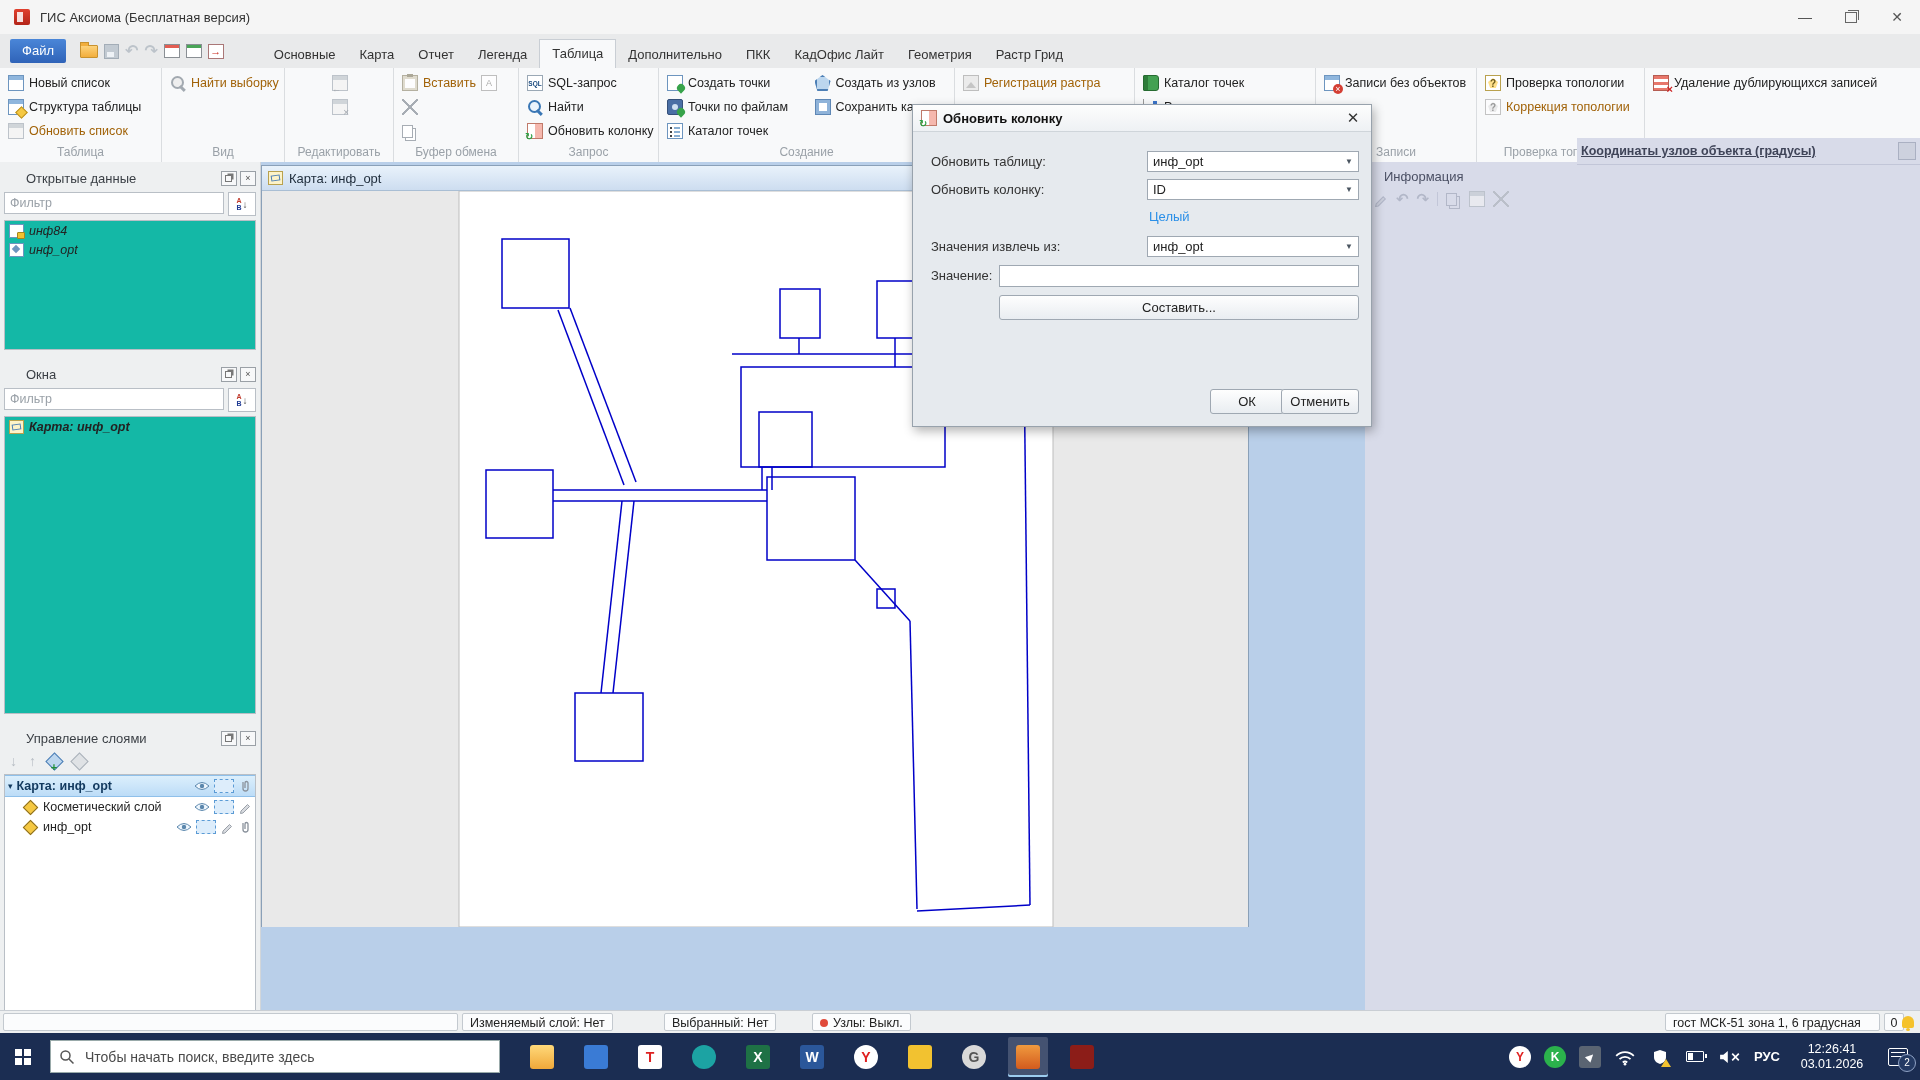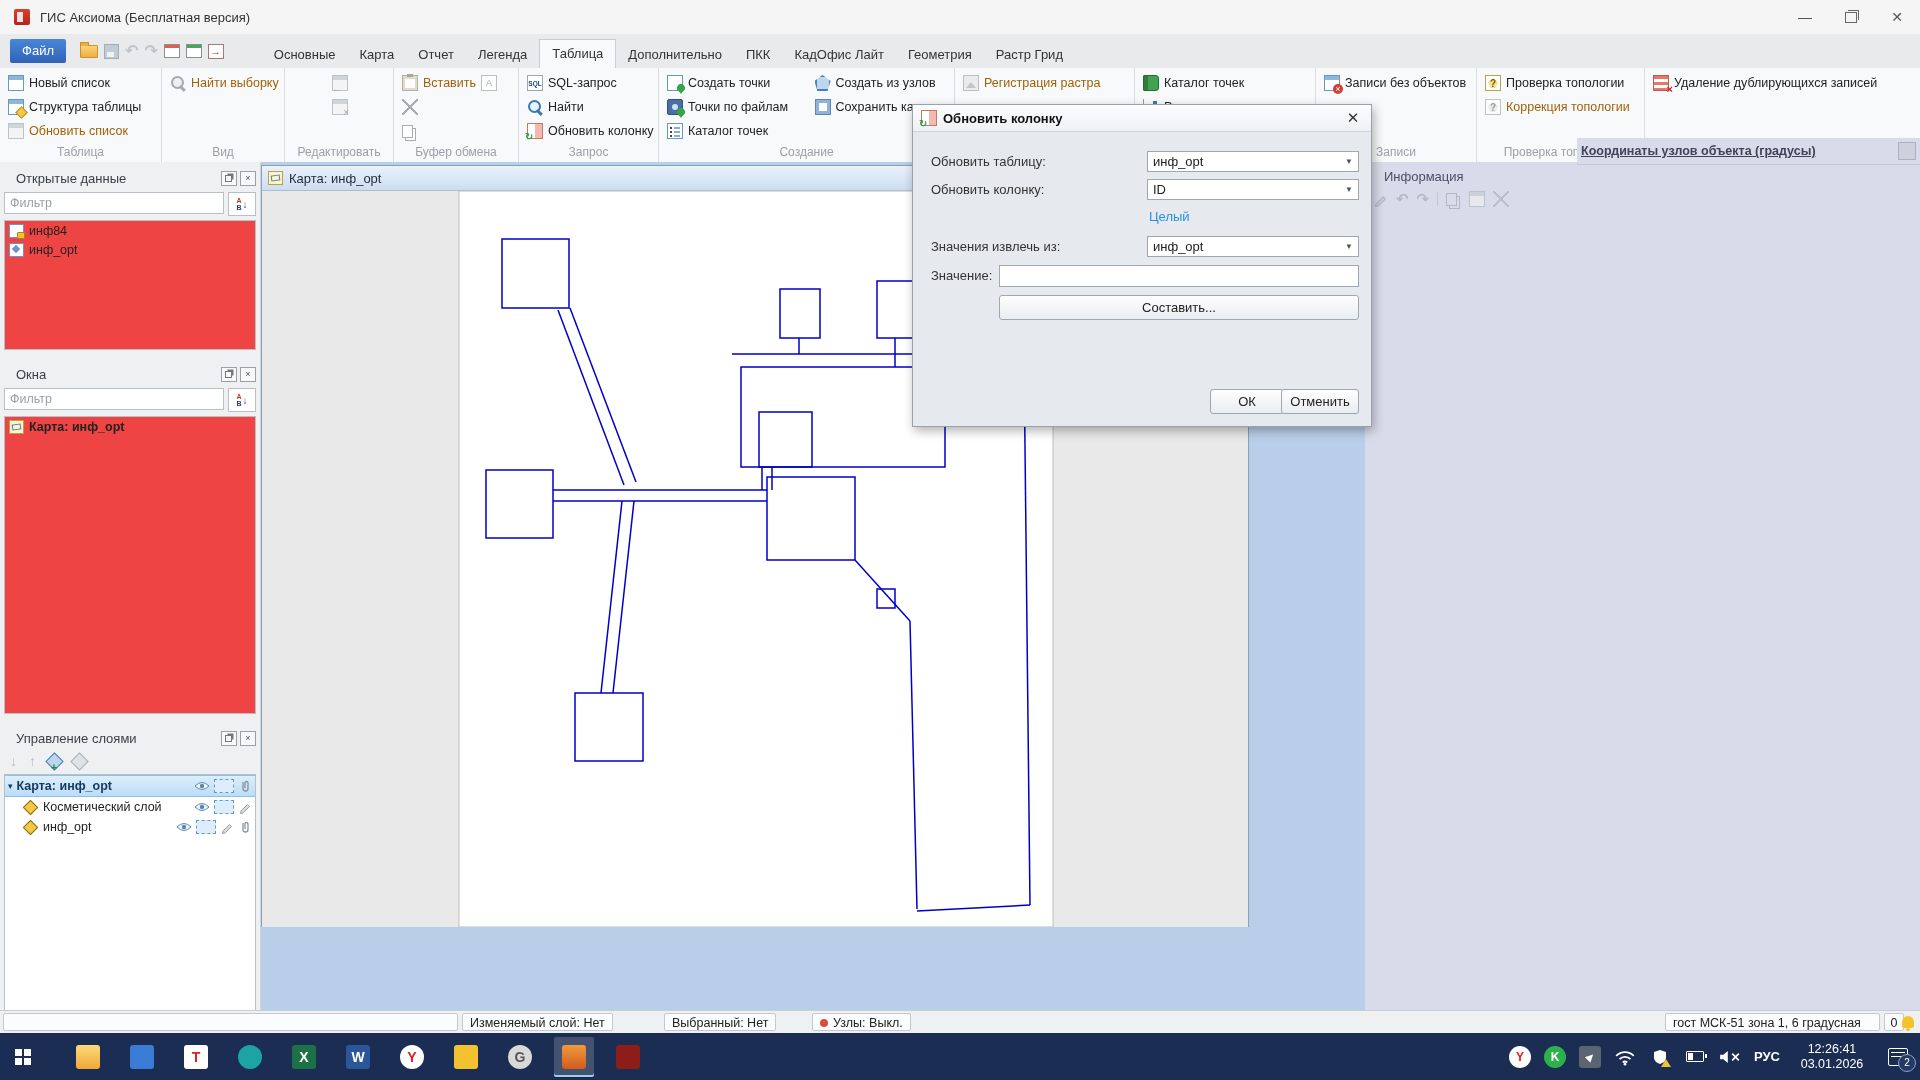--- a/index.html
+++ b/index.html
@@ -81,32 +81,32 @@
   .i-pasteA{background:#fff;border:1px solid #b0b0b0;opacity:.8;}
   .i-pasteA::after{content:"A";position:absolute;inset:0;text-align:center;line-height:14px;font-size:9px;color:#999;}
   .i-cut{background:linear-gradient(45deg,transparent 44%,#a7adb4 44% 56%,transparent 56%),linear-gradient(-45deg,transparent 44%,#a7adb4 44% 56%,transparent 56%);}
   .i-copy{width:11px;height:13px;flex-basis:11px;border:1px solid #a7adb4;background:#fff;box-shadow:3px 3px 0 -1px #fff,3px 3px 0 0 #a7adb4;margin-right:4px;}
   .i-edit1{background:linear-gradient(180deg,#c3c9cf 0 4px,#f3f3f3 4px);border:1px solid #aab2ba;opacity:.75;}
   .i-edit1::after{content:"←";position:absolute;left:-1px;bottom:-4px;font-size:9px;color:#8a9098;}
   .i-edit2{background:linear-gradient(180deg,#c3c9cf 0 4px,#f3f3f3 4px);border:1px solid #aab2ba;opacity:.75;}
   .i-edit2::after{content:"×";position:absolute;right:-2px;bottom:-4px;font-size:10px;color:#8a9098;}
   
   .leftcol{position:absolute;left:0;top:162px;width:261px;height:848px;background:#eef0f1;border-right:1px solid #d2d6da;box-sizing:border-box;}
-  .phead{display:flex;align-items:center;height:20px;padding:2px 4px 0 16px;color:#3a3f45;}
+  .phead{display:flex;align-items:center;height:20px;padding:2px 4px 0 26px;color:#3a3f45;}
   .phead .sp{flex:1;}
   .pbtn{width:14px;height:13px;border:1px solid #9aa0a6;background:#f7f8f9;margin-left:3px;font-size:9px;line-height:12px;text-align:center;color:#555;position:relative;}
   .pbtn.float::after{content:"";position:absolute;left:3px;top:3px;width:5px;height:5px;border:1px solid #777;box-shadow:2px -2px 0 -0.5px #777;}
   .pfilter{display:flex;margin:4px 4px 0 4px;gap:4px;}
   .pfilter input{flex:1;height:20px;border:1px solid #b9bfc6;background:#fff;padding:0 5px;font:12.5px "Liberation Sans","DejaVu Sans",sans-serif;color:#333;}
   .pfilter input::placeholder{color:#9aa1a8;}
   .sortbtn{width:26px;height:22px;border:1px solid #b9bfc6;background:#fff;display:flex;align-items:center;justify-content:center;gap:1px;}
   .sortbtn .ab{display:flex;flex-direction:column;font-size:7px;font-weight:700;line-height:7px;}
   .sortbtn .ab .a{color:#c0392b;}.sortbtn .ab .b{color:#1f3a93;}
   .sortbtn .ar{color:#444;font-size:10px;}
-  .plist{margin:4px;background:#ef4444;border:1px solid #b9bfc6;overflow:hidden;}
+  .plist{margin:4px;background:#14b8a6;border:1px solid #b9bfc6;overflow:hidden;font-style:italic;}
   .pitem{display:flex;align-items:center;gap:5px;height:19px;padding:0 4px;color:#222;font-size:12.5px;}
   .dico{width:13px;height:12px;border:1px solid #6d95bf;background:#fff;position:relative;flex:0 0 13px;}
   .dico.lock::after{content:"";position:absolute;right:-2px;bottom:-2px;width:6px;height:5px;background:#f2c230;border:1px solid #a8861c;border-radius:1px;}
   .dico.geo::after{content:"";position:absolute;left:3px;top:2px;width:6px;height:6px;background:#6d95bf;transform:rotate(45deg);}
   .dico.mapw{background:#fdf3c9;border-color:#b9a14e;}
   .dico.mapw::after{content:"";position:absolute;left:2px;top:3px;width:7px;height:4px;border:1px solid #4d7fb5;transform:rotate(-8deg);}
   .ltools{display:flex;align-items:center;gap:12px;padding:6px 0 4px 10px;}
   .ltool{font-size:14px;font-weight:700;color:#b7bdc4;line-height:14px;}
   .dia{width:11px;height:11px;transform:rotate(45deg);background:#bcd6ee;border:1.5px solid #4d7fb5;position:relative;}
   .dia.add::after{content:"+";position:absolute;transform:rotate(-45deg);left:6px;top:4px;color:#1f8f35;font-weight:700;font-size:11px;}
@@ -583,20 +583,27 @@
 
   <div class="taskbar">
     <div class="startbtn">
       <span class="winlogo">
           <span></span>
           <span></span>
           <span></span>
           <span></span>
         </span>
     </div>
+    <div class="searchbox">
+      <svg class="sglass" width="16" height="16" viewBox="0 0 16 16">
+          <circle cx="6.5" cy="6.5" r="4.5" fill="none" stroke="#555" stroke-width="1.5"></circle>
+          <path d="M10 10 L14.5 14.5" stroke="#555" stroke-width="1.5"></path>
+        </svg>
+      <input placeholder="Чтобы начать поиск, введите здесь" style="">
+    </div>
     <div class="tbapps">
       <div class="tbapp">
           <span class="ticon" style="background:linear-gradient(#ffd97a,#f0a83a);"></span>
         </div>
       <div class="tbapp">
           <span class="ticon" style="background:#3a7bd5;"></span>
         </div>
       <div class="tbapp">
           <span class="ticon" style="background:#fff;color:#d22;">T</span>
         </div>

